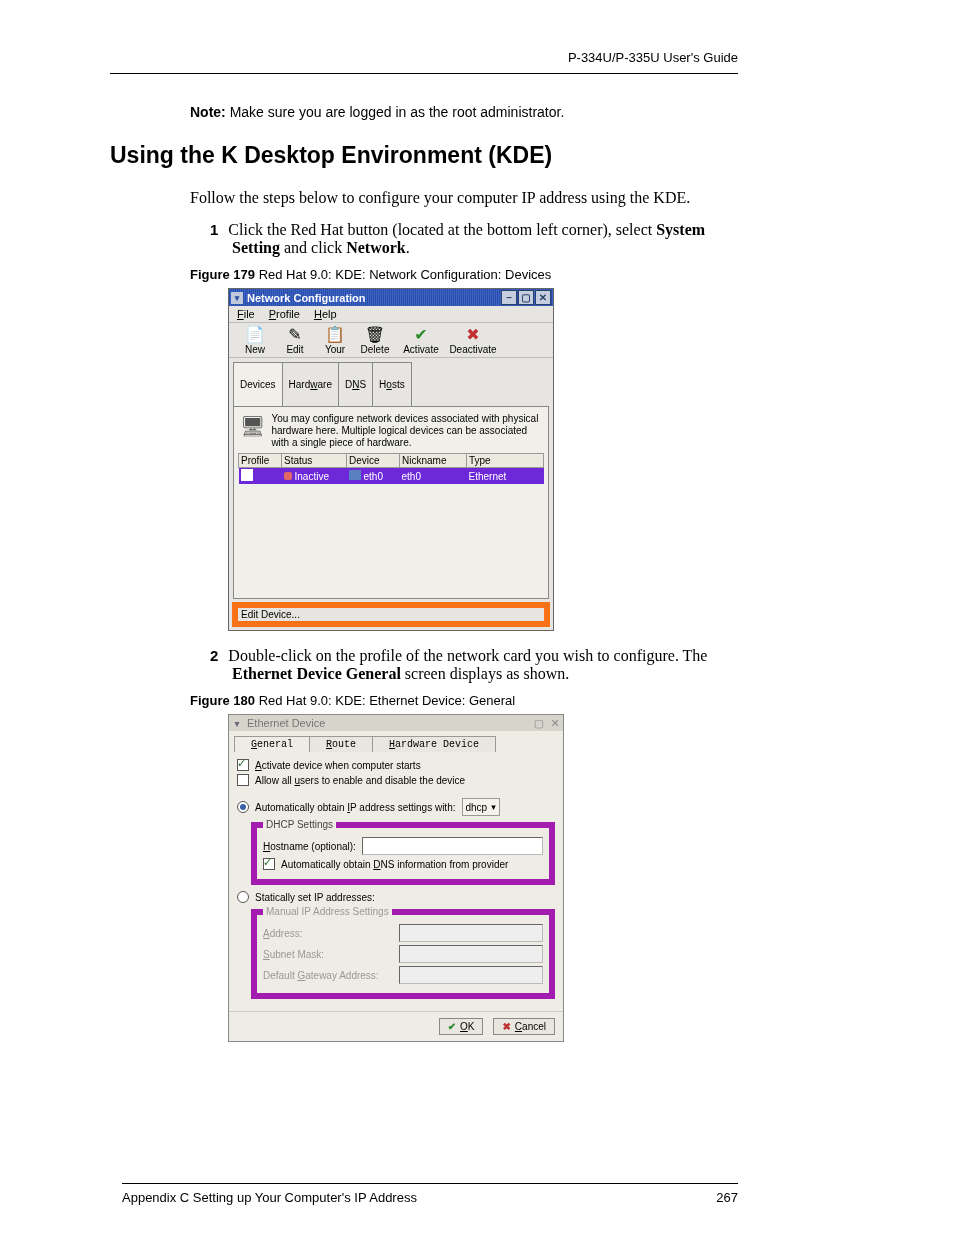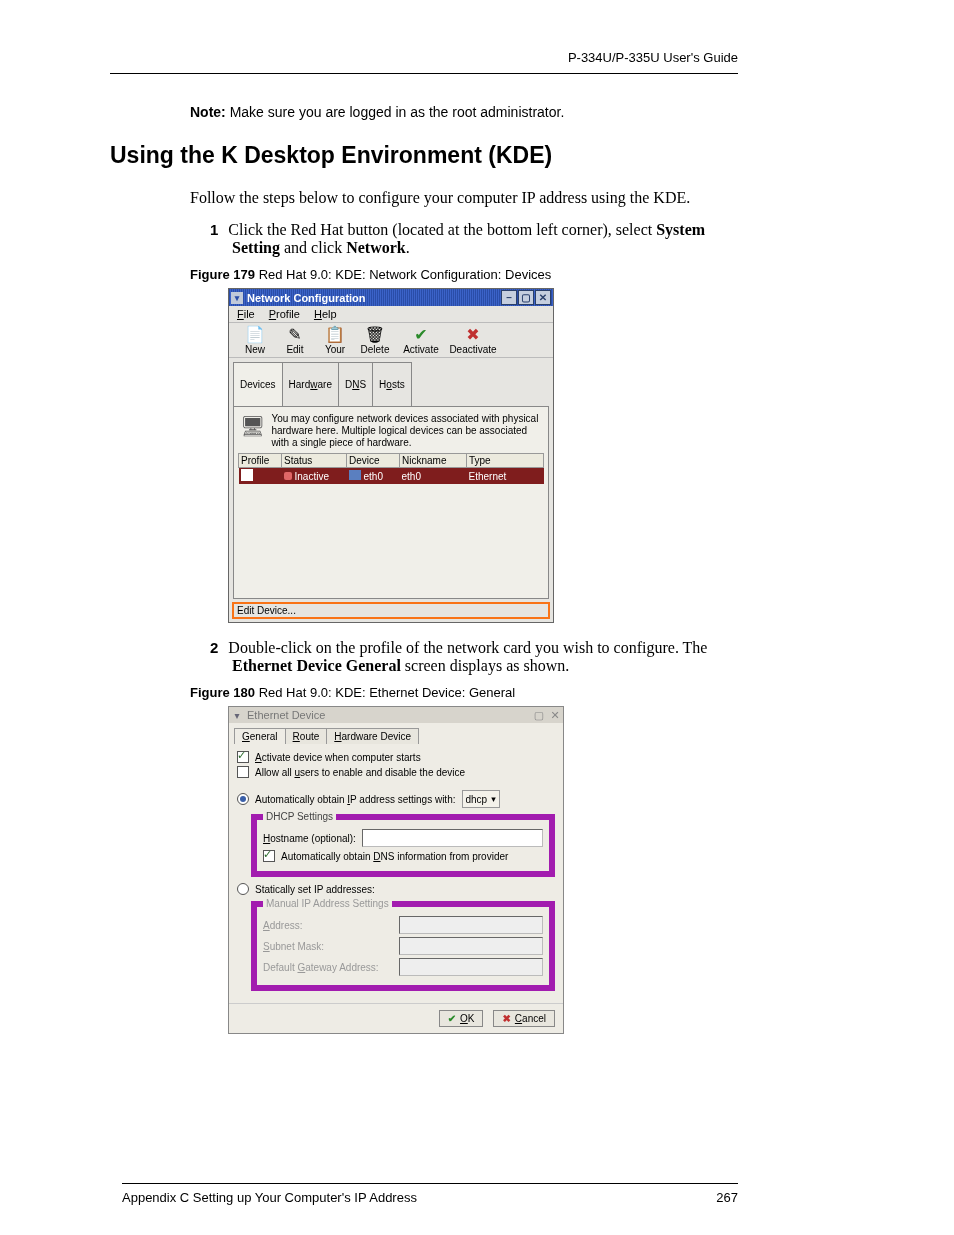--- a/index.html
+++ b/index.html
@@ -65,47 +65,47 @@
   .ticon{width:20px;height:18px;display:flex;align-items:center;justify-content:center;font-size:16px;}
   .tabs1 { display:flex; padding:4px 4px 0 4px; font-size:10px;}
   .tab1 { border:1px solid #888; border-bottom:none; padding:16px 6px; background:#e6e5e1; margin-right:-1px;}
   .tab1.active{ background:#f0efe9;}
   .tabbody1 { border:1px solid #888; margin:0 4px; padding:4px 4px; background:#f0efe9;}
   .inforow { display:flex; gap:6px; align-items:flex-start; padding:2px 2px 4px 2px; font-size:10px; line-height:1.2;}
   .infoicon{width:28px;height:26px;display:flex;align-items:center;justify-content:center;font-size:20px;color:#555;}
   .tbl { width:100%; border-collapse:collapse; font-size:10px;}
   .tbl th{ text-align:left; font-weight:normal; border:1px solid #999; background:#eceade; padding:1px 2px;}
   .tbl td{ padding:1px 2px;}
-  .selrow td{ background:#7f1d1d; color:#fff;}
+  .selrow td{ background:#6d28d9; color:#fff;}
   .chkbox{display:inline-block;width:10px;height:10px;border:1px solid #333;background:#fff;position:relative;}
   .chkbox.checked::after{content:"✓";position:absolute;top:-3px;left:-1px;font-size:11px;color:#000;}
   .selrow .chkbox{border-color:#fff;}
   .selrow .chkbox.checked::after{color:#fff;}
   .statusdot{display:inline-block;width:8px;height:8px;background:#e06666;border-radius:2px;margin-right:3px;}
   .devicon{display:inline-block;width:12px;height:10px;background:#5a7fc0;margin-right:3px;}
   .tabbody1 .listarea{height:110px;}
-  .statusbar{border:2px solid #f97316;margin:3px;padding:1px 3px;font-size:10px;background:#e6e5e1;}
+  .statusbar{border:6px solid #f97316;margin:3px;padding:1px 3px;font-size:10px;background:#e6e5e1;}
 
   
   .win2 {
     margin-left: 118px;
     width: 334px;
     border:1px solid #888;
     background:#eeece5;
     font-size:11px;
   }
   .titlebar2{
     background:#d7d4cc;color:#777;display:flex;justify-content:space-between;align-items:center;height:16px;padding:0 2px;font-size:11px;
   }
   .titlebar2 .tl{display:flex;align-items:center;gap:4px;}
   .titlebar2 .arrow{width:12px;height:12px;color:#667;display:flex;align-items:center;justify-content:center;font-size:10px;}
   .titlebar2 .ctr{display:flex;gap:4px;}
   .titlebar2 .ctr div{width:12px;height:12px;display:flex;align-items:center;justify-content:center;color:#888;font-size:11px;}
   .tabs2{display:flex;padding:5px 5px 0 5px;font-size:10px;}
-  .tab2{border:1px solid #999;border-bottom:none;padding:2px 7px;margin-right:-1px;background:#e8e6de;}
+  .tab2{border:1px solid #999;border-bottom:none;padding:2px 16px;margin-right:-1px;background:#e8e6de;font-family:Liberation Mono, monospace;}
   .tab2.active{background:#eeece5;}
   .body2{padding:4px 8px 6px 8px;font-size:10px;}
   .frow{display:flex;align-items:center;gap:6px;margin:3px 0;}
   .txtin{border:1px inset #bbb;background:#fff;height:16px;flex:1;padding:0 3px;display:flex;align-items:center;}
   .txtin.disabled{background:#eee;}
   .sel{border:1px solid #999;background:#f4f2ea;height:16px;padding:0 3px;display:flex;align-items:center;gap:4px;}
   .sel::after{content:"▾";font-size:9px;}
   .radio{display:inline-block;width:10px;height:10px;border:1px solid #555;border-radius:50%;background:#fff;position:relative;flex:none;}
   .radio.on::after{content:"";position:absolute;inset:2px;border-radius:50%;background:#3a5fa8;}
   .chk2{display:inline-block;width:10px;height:10px;border:1px solid #555;background:#fff;position:relative;flex:none;}

